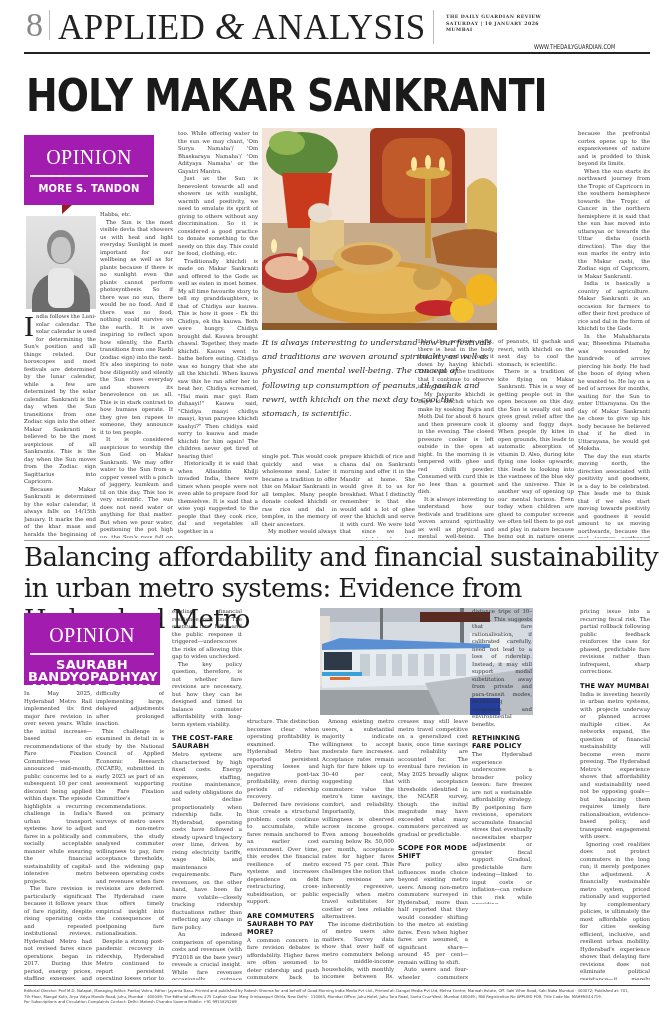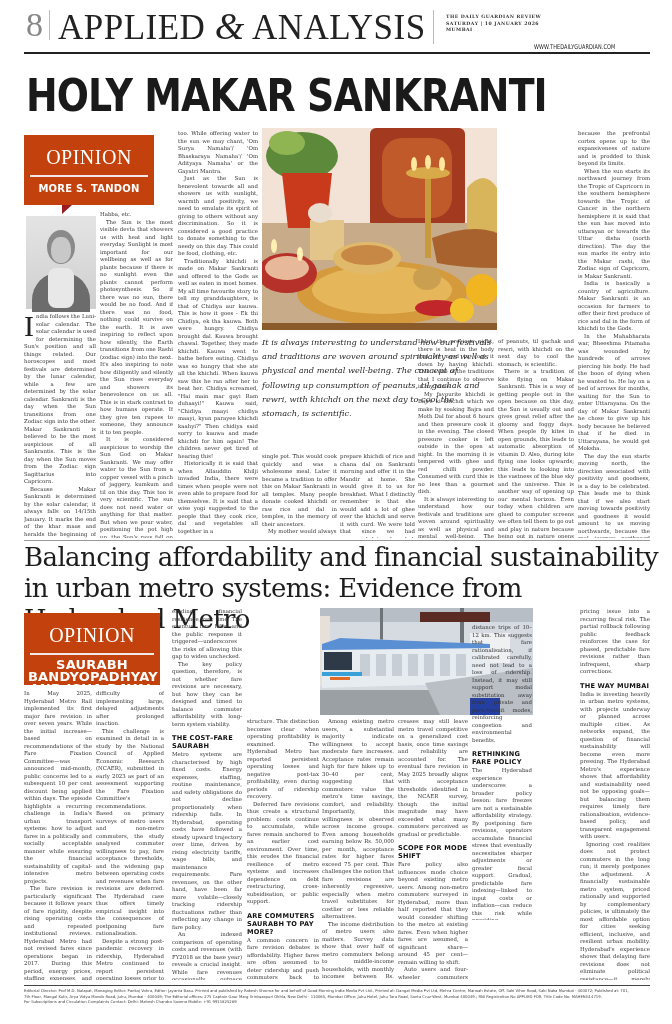--- a/index.html
+++ b/index.html
@@ -11,21 +11,21 @@
 .mast-sep1{left:49px;top:10px;width:1px;height:30px;background:#bbb}
 .mast-title{left:58px;top:7px;font-family:"Liberation Serif",serif;font-size:35px;letter-spacing:0.5px;line-height:38px;color:#222;white-space:nowrap}
 .mast-title .amp{font-style:italic;font-size:38px}
 .mast-sep2{left:433px;top:10px;width:1px;height:34px;background:#bbb}
 .mast-info{left:446px;top:14px;font-family:"DejaVu Serif",serif;font-size:4.6px;line-height:6.5px;font-weight:bold;color:#333;letter-spacing:.5px}
 .mast-web{left:534px;top:43px;font-family:"DejaVu Sans Condensed","DejaVu Sans",sans-serif;font-size:6.5px;color:#222;letter-spacing:.1px;transform:scaleX(.85);transform-origin:left}
 .mast-rule{left:24px;top:52px;width:626px;height:2px;background:#222}
 
 .hl1{left:26px;top:72px;font-family:"DejaVu Sans",sans-serif;font-weight:bold;font-size:44px;line-height:48px;letter-spacing:-1px;color:#1a1a1a;transform:scaleX(.86);transform-origin:left;white-space:nowrap}
 
-.opbox{background:#c2410c;color:#fff;text-align:center}
+.opbox{background:#a21caf;color:#fff;text-align:center}
 .opbox .op{font-family:"Liberation Serif",serif;font-size:20px;line-height:24px;letter-spacing:.5px}
 .opbox .rule{height:1.5px;background:#f2e8e8;margin:6px 6px 4px}
 .opbox .by{font-family:"DejaVu Sans",sans-serif;font-weight:bold;font-size:10px;line-height:15px;letter-spacing:.2px}
 .op1{left:24px;top:135px;width:130px;height:70px;padding-top:10px}
 .op1-tail{left:62px;top:205px;width:0;height:0;border-left:0 solid transparent;border-right:10px solid transparent;border-top:9px solid #9b1b1e}
 .op2{left:24px;top:613px;width:136px;height:72px;padding-top:10px}
 .op2 .by{font-size:13px;line-height:12px;padding:0 4px}
 
 .portrait{left:26px;top:216px;width:70px;height:93px;background:linear-gradient(180deg,#e4e4e4,#cfcfcf)}
 .portrait .head{position:absolute;left:21px;top:14px;width:28px;height:34px;border-radius:50%;background:#8a8a8a}
@@ -238,21 +238,21 @@
   <p class="noi">Fare policy also influences mode choice beyond existing metro users. Among non-metro commuters surveyed in Hyderabad, more than half reported that they would consider shifting to the metro at existing fares. Even when higher fares are assumed, a significant share—around 45 per cent—remain willing to shift.</p>
   <p>Auto users and four-wheeler commuters show particularly high willingness to transition, reflecting the metro's advantage in terms of travel time and predictability for medium-</p>
 </div>
 <div class="abs col" style="left:536px;top:608px;width:0px;height:0"></div>
 <div class="abs col" style="left:470px;top:608px;width:0;height:0"></div>
 <div class="abs col" style="left:537px;top:608px;width:0;height:0"></div>
 <div class="abs col" style="left:537px;top:608px;width:0;height:0"></div>
 <div class="abs col" style="left:472px;top:608px;width:0;height:0"></div>
 <div class="abs col" style="left:538px;top:608px;width:0;height:0"></div>
 <div class="abs col" style="left:537px;top:608px;width:0;height:0"></div>
-<div class="abs col" style="left:472px;top:624px;width:60px;height:296px">
+<div class="abs col" style="left:472px;top:608px;width:60px;height:296px">
   <p class="noi">distance trips of 10–12 km. This suggests that fare rationalisation, if calibrated carefully, need not lead to a loss of ridership. Instead, it may still support modal substitution away from private and para-transit modes, reinforcing congestion and environmental benefits.</p>
   <div class="sub">RETHINKING FARE POLICY</div>
   <p class="noi">The Hyderabad experience underscores a broader policy lesson: fare freezes are not a sustainable affordability strategy. By postponing fare revisions, operators accumulate financial stress that eventually necessitates sharper adjustments or greater fiscal support. Gradual, predictable fare indexing—linked to input costs or inflation—can reduce this risk while providing transparency to users.</p>
   <p>At the same time, fare policy should not operate in isolation. Targeted concessions for vulnerable groups, integration with feeder services, and improvements in first- and last-mile connectivity can preserve inclusivity even as average fares rise. Importantly, public communication matters. When commuters understand that fare revisions are tied to service continuity and quality, resistance tends to be lower. The Hyderabad experience shows that even when fare revisions are institutionally approved, political transitions can delay implementation, turning a technical</p>
 </div>
 <div class="abs col" style="left:580px;top:608px;width:70px;height:372px">
   <p class="noi">pricing issue into a recurring fiscal risk. The partial rollback following public feedback reinforces the case for phased, predictable fare revisions rather than infrequent, sharp corrections.</p>
   <div class="sub">THE WAY MUMBAI</div>
   <p class="noi">India is investing heavily in urban metro systems, with projects underway or planned across multiple cities. As networks expand, the question of financial sustainability will become even more pressing. The Hyderabad Metro's experience shows that affordability and sustainability need not be opposing goals—but balancing them requires timely fare rationalisation, evidence-based policy, and transparent engagement with users.</p>
   <p>Ignoring cost realities does not protect commuters in the long run; it merely postpones the adjustment. A financially sustainable metro system, priced rationally and supported by complementary policies, is ultimately the most affordable option for cities seeking efficient, inclusive, and resilient urban mobility. Hyderabad's experience shows that delaying fare revisions does not eliminate political resistance—it merely concentrates it when adjustments finally become unavoidable.</p>

